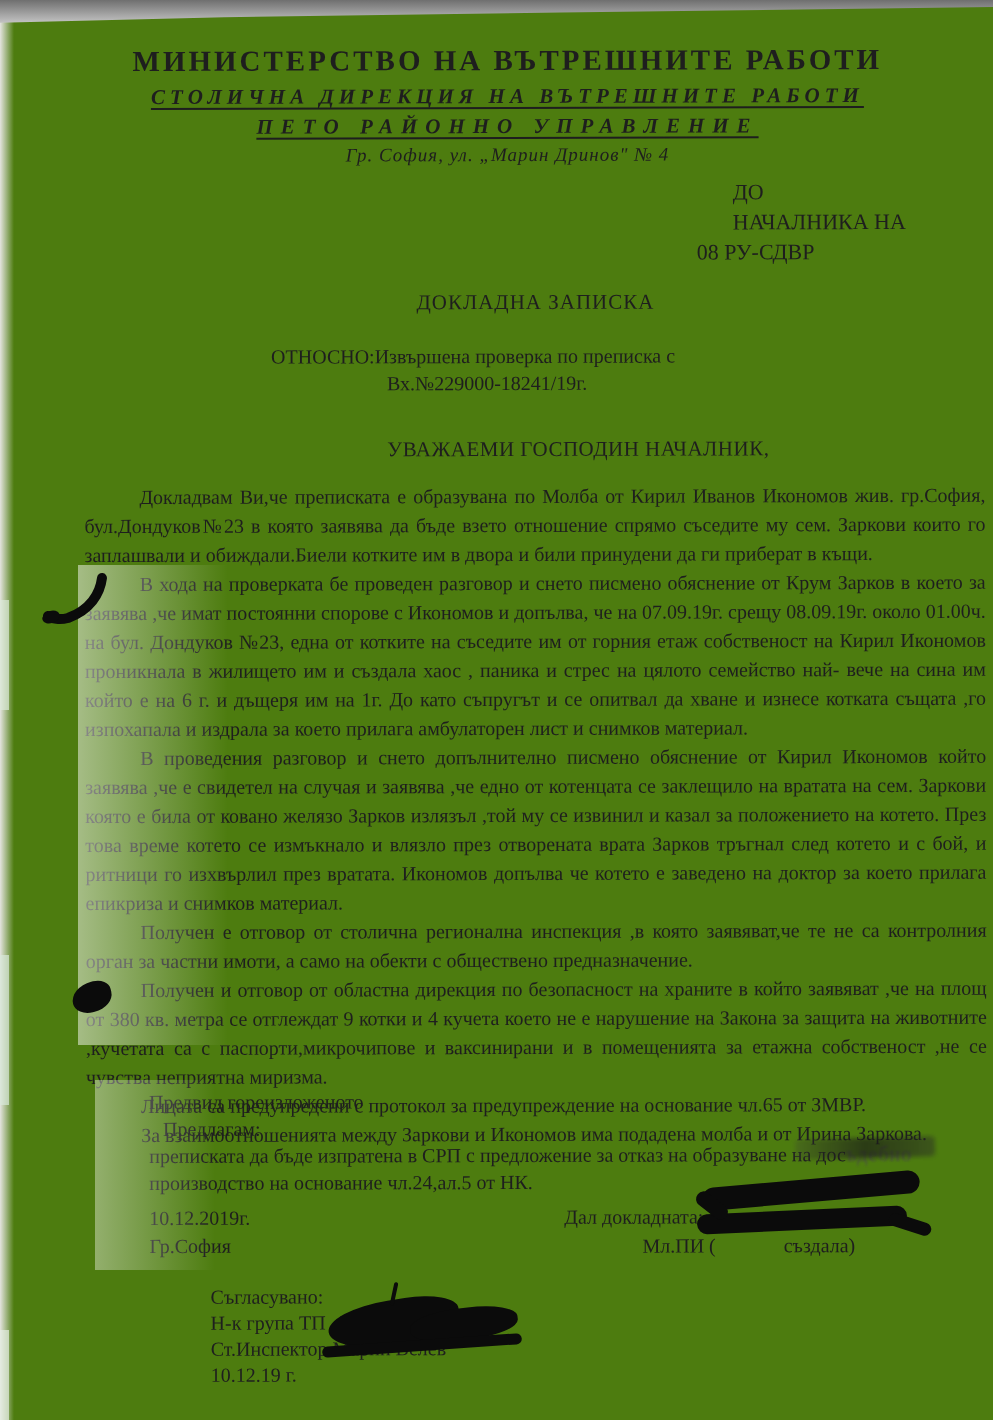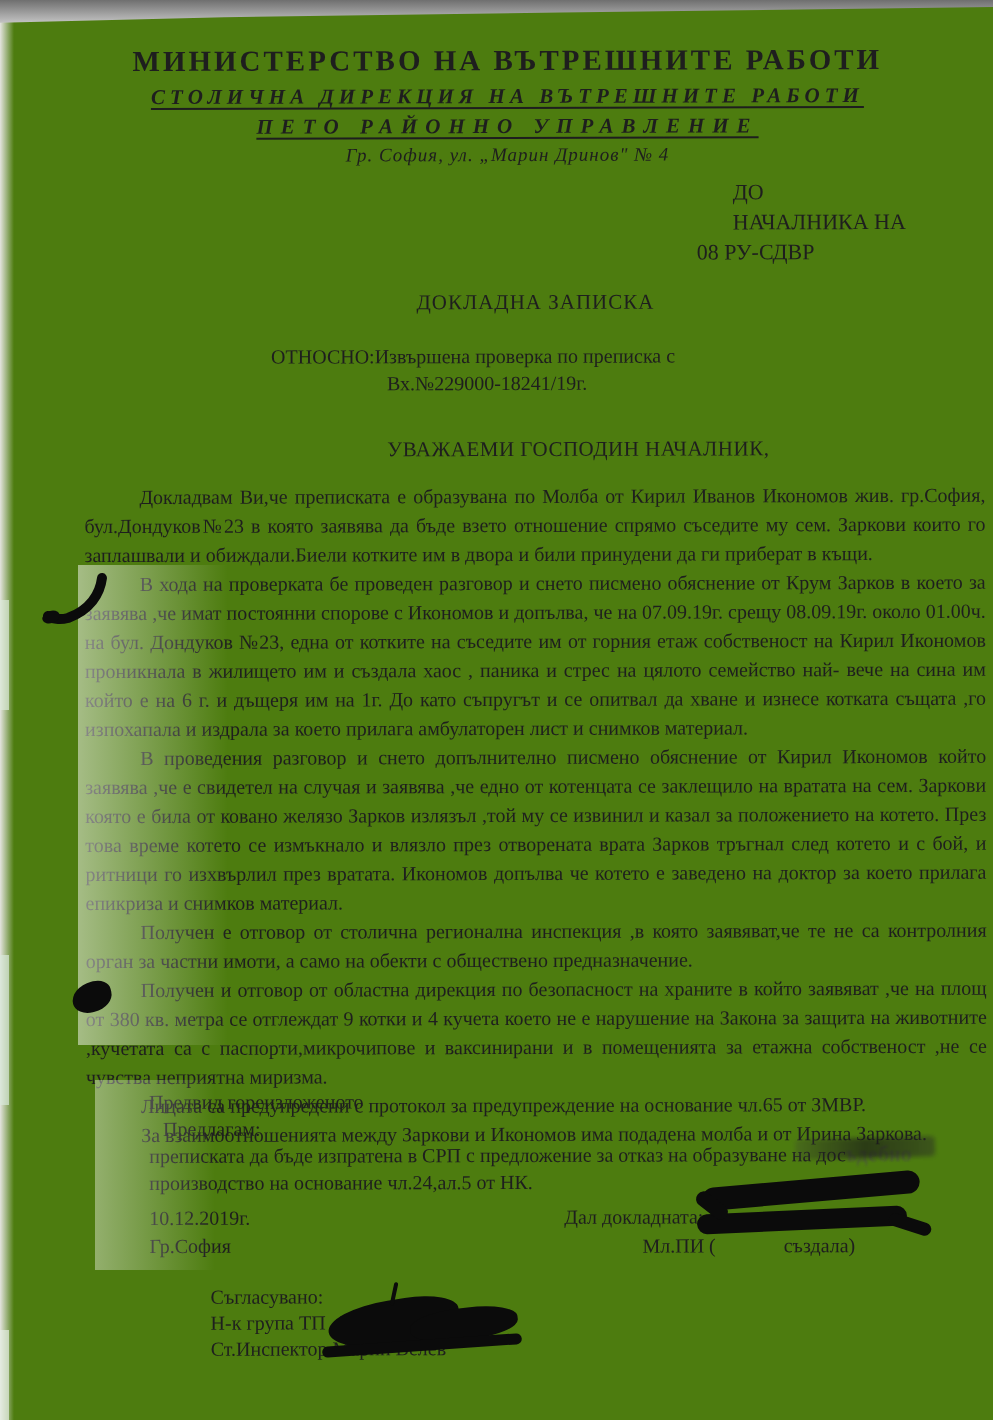--- a/index.html
+++ b/index.html
@@ -146,20 +146,21 @@
 
     <div class="signoff-right">
       <div>Дал докладната:</div>
       <div class="officer-line"><span>Мл.ПИ (</span><span class="gap"></span><span>създала)</span></div>
     </div>
 
     <div class="approval">
       <div>Съгласувано:</div>
       <div>Н-к група ТП „Подуене"</div>
       <div>Ст.Инспектор Марин Велев</div>
+      <div>10.12.19 г.</div>
     </div>
 
   </div>
 
   <div class="smear"></div>
   <div class="mark redact-a1"></div>
   <div class="mark redact-a2"></div>
   <div class="mark redact-a3"></div>
   <div class="mark redact-a4"></div>
   <div class="mark redact-b1"></div>

